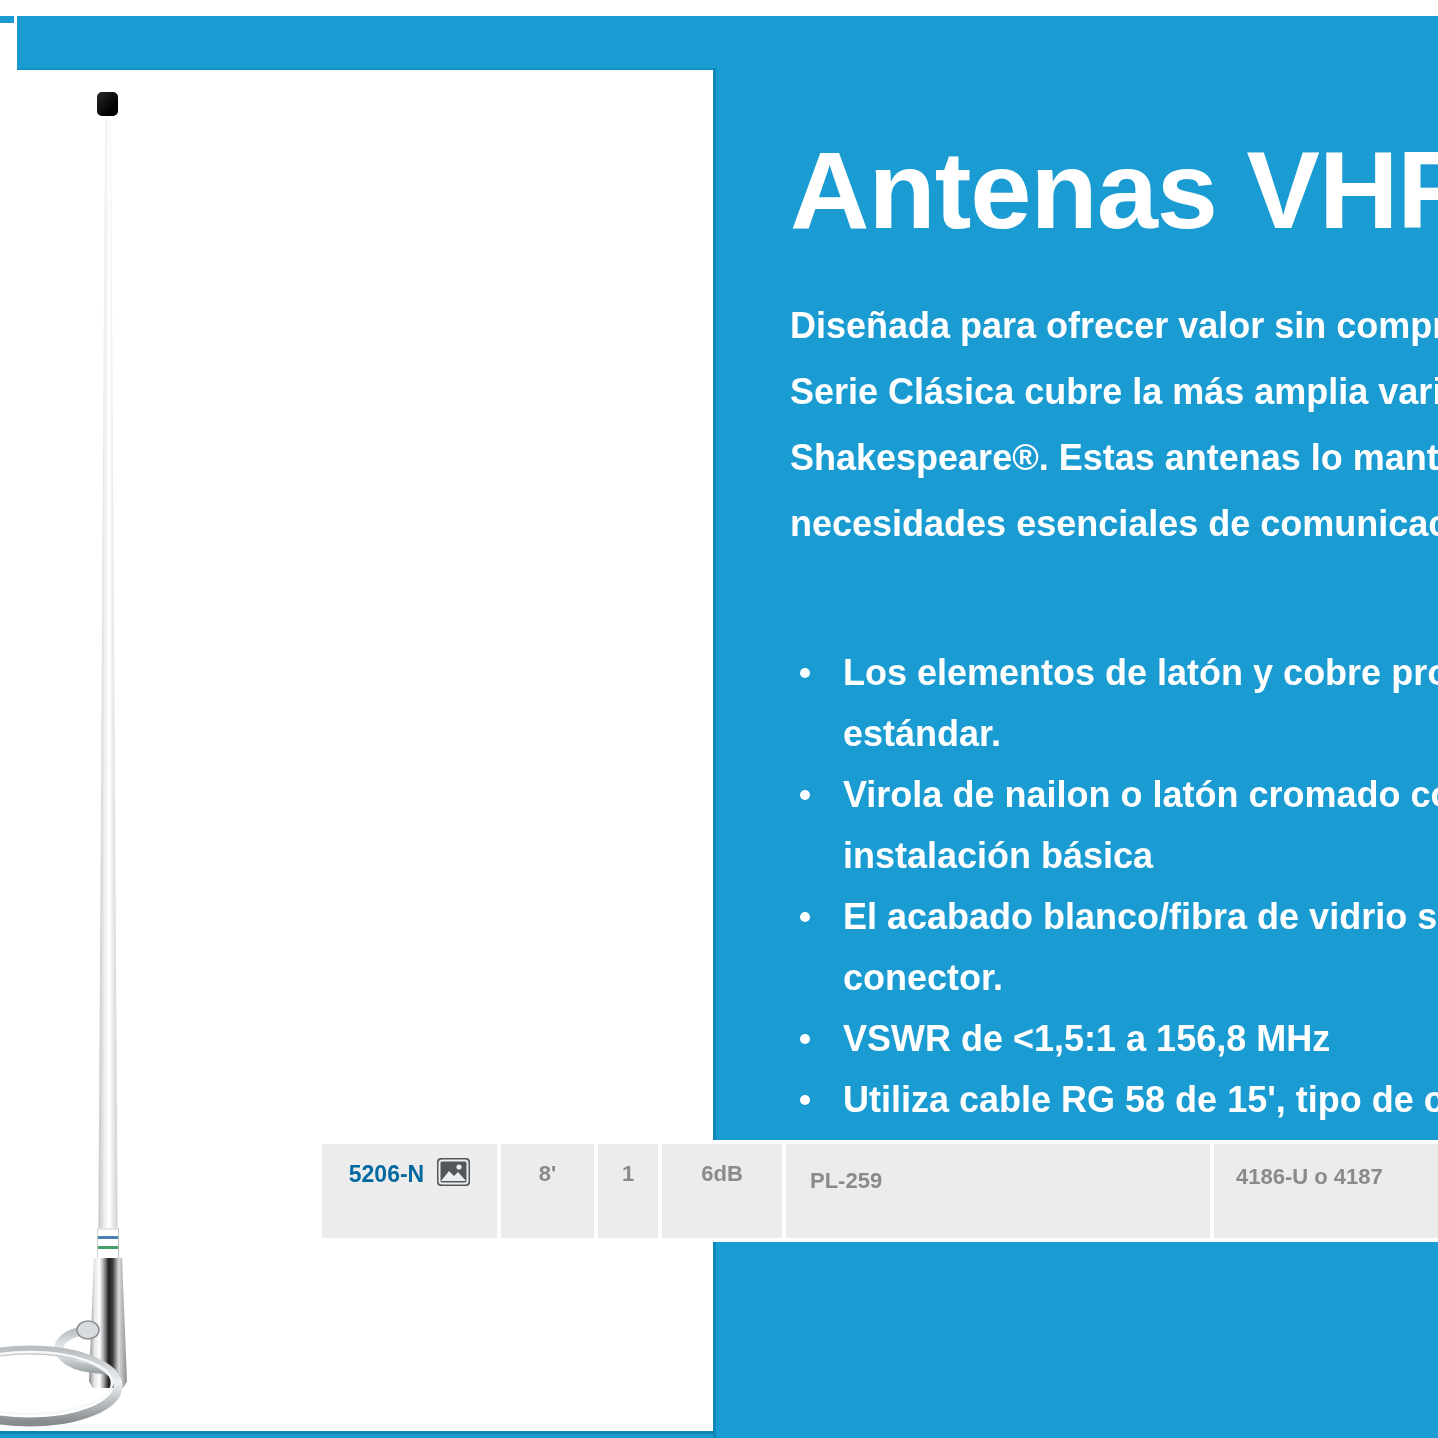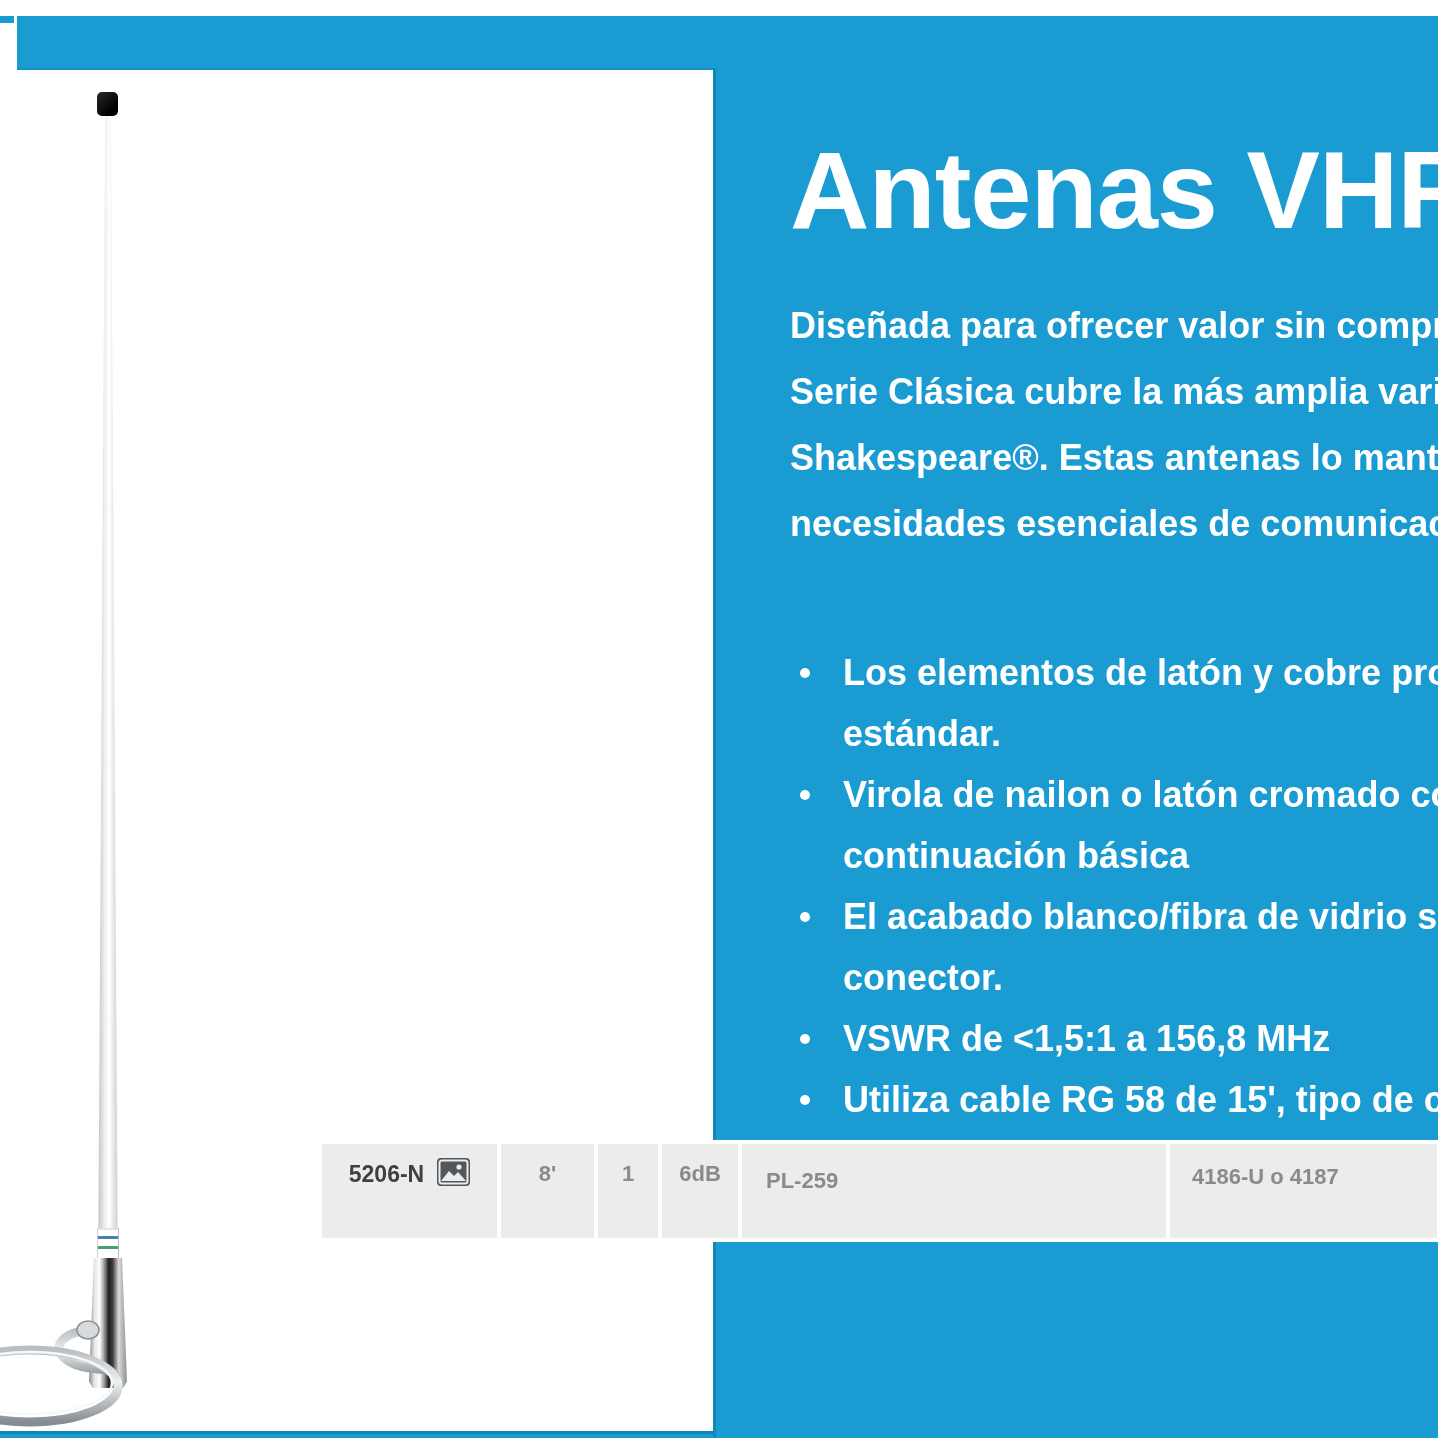--- a/index.html
+++ b/index.html
@@ -45,25 +45,25 @@
   }
   .antenna-cable{position:absolute;left:0;top:1288px;width:210px;height:135px;}
 
   
   .spec-table{
     position:absolute;left:318px;top:1124px;height:102px;background:#ffffff;
     display:flex;gap:4px;padding:4px;box-sizing:border-box;z-index:5;
   }
   .cell{background:#ececec;color:#8a8a8a;font-size:22px;font-weight:700;box-sizing:border-box;flex:none;}
   .cell-model{width:175px;display:flex;align-items:flex-start;justify-content:center;gap:13px;padding-top:17px;}
-  .model-link{color:#404040;text-decoration:none;font-size:23px;}
+  .model-link{color:#0369a1;text-decoration:none;font-size:23px;}
   .photo-icon{width:33px;height:28px;flex:none;margin-top:-3px;}
   .cell-length{width:93px;text-align:center;padding-top:17px;}
   .cell-qty{width:60px;text-align:center;padding-top:17px;}
-  .cell-gain{width:76px;text-align:center;padding-top:17px;}
+  .cell-gain{width:120px;text-align:center;padding-top:17px;}
   .cell-cable{width:424px;padding:16px 0 0 24px;line-height:42px;}
   .cell-mounts{width:267px;padding:20px 0 0 22px;}
   .cell-extra{width:34px;}
 </style>
 </head>
 <body>
 
 <div class="page">
 
   <div class="top-bar"></div>
@@ -97,21 +97,21 @@
       <div class="line">Diseñada para ofrecer valor sin comprom</div>
       <div class="line">Serie Clásica cubre la más amplia varied</div>
       <div class="line">Shakespeare®. Estas antenas lo mantien</div>
       <div class="line">necesidades esenciales de comunicació</div>
     </div>
 
     <div class="features">
       <div class="feat-row"><span class="dot"></span><span>Los elementos de latón y cobre propo</span></div>
       <div class="feat-row"><span>estándar.</span></div>
       <div class="feat-row"><span class="dot"></span><span>Virola de nailon o latón cromado con</span></div>
-      <div class="feat-row"><span>continuación básica</span></div>
+      <div class="feat-row"><span>instalación básica</span></div>
       <div class="feat-row"><span class="dot"></span><span>El acabado blanco/fibra de vidrio su</span></div>
       <div class="feat-row"><span>conector.</span></div>
       <div class="feat-row"><span class="dot"></span><span>VSWR de &lt;1,5:1 a 156,8 MHz</span></div>
       <div class="feat-row"><span class="dot"></span><span>Utiliza cable RG 58 de 15', tipo de c</span></div>
       <div class="feat-row"><span>lo contrario a continuación*</span></div>
     </div>
   </div>
 
   <div class="spec-table">
     <div class="cell cell-model">

